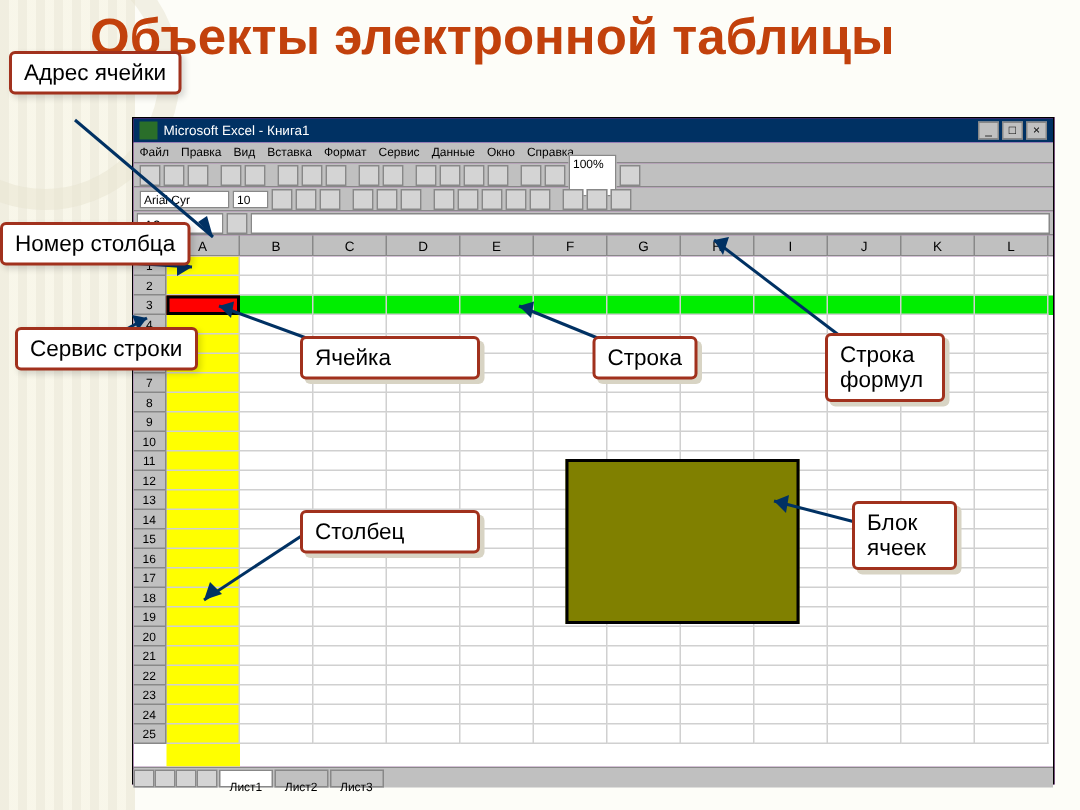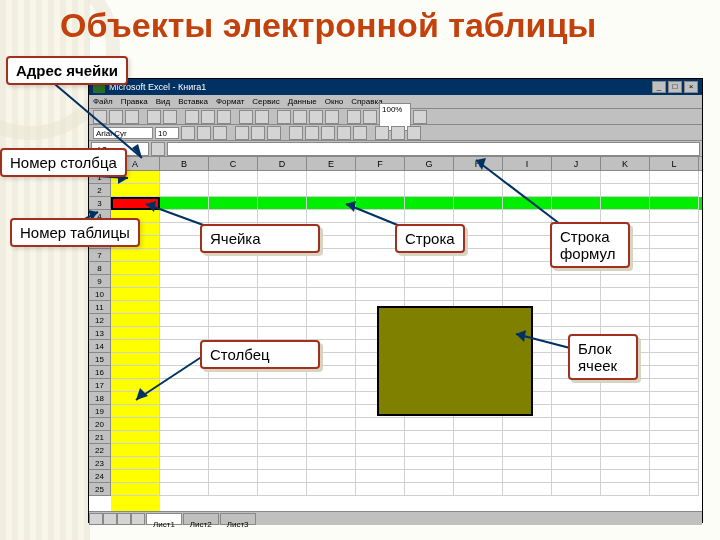--- a/index.html
+++ b/index.html
@@ -51,23 +51,23 @@
   svg.arrow { position: absolute; z-index: 20; pointer-events: none; }
 </style>
 </head>
 <body>
 
 <div class="bg-stripes"></div>
 <div class="bg-circle"></div>
 
 <h1 class="title">Объекты электронной таблицы</h1>
 
-<div class="callout" style="left:6px; top:56px;font-weight:bold;">Адрес ячейки</div>
+<div class="callout" style="left:6px; top:34px;">Адрес ячейки</div>
 <div class="callout" style="left:0px; top:148px;">Номер столбца</div>
-<div class="callout" style="left:10px; top:218px;">Номер таблицы</div>
+<div class="callout" style="left:10px; top:218px;">Сервис строки</div>
 <div class="callout shadow2" style="left:200px; top:224px; width:120px;">Ячейка</div>
 <div class="callout shadow2" style="left:395px; top:224px;">Строка</div>
 <div class="callout shadow2" style="left:550px; top:222px; width:80px;">Строка формул</div>
 <div class="callout shadow2" style="left:200px; top:340px; width:120px;">Столбец</div>
 <div class="callout shadow2" style="left:568px; top:334px; width:70px;">Блок ячеек</div>
 
 <svg class="arrow" style="left:40px; top:76px;" width="120" height="90">
   <line x1="10" y1="4" x2="102" y2="82" stroke="#003163" stroke-width="2"></line>
   <polygon points="102,82 92,72 98,68" fill="#003163"></polygon>
 </svg>

